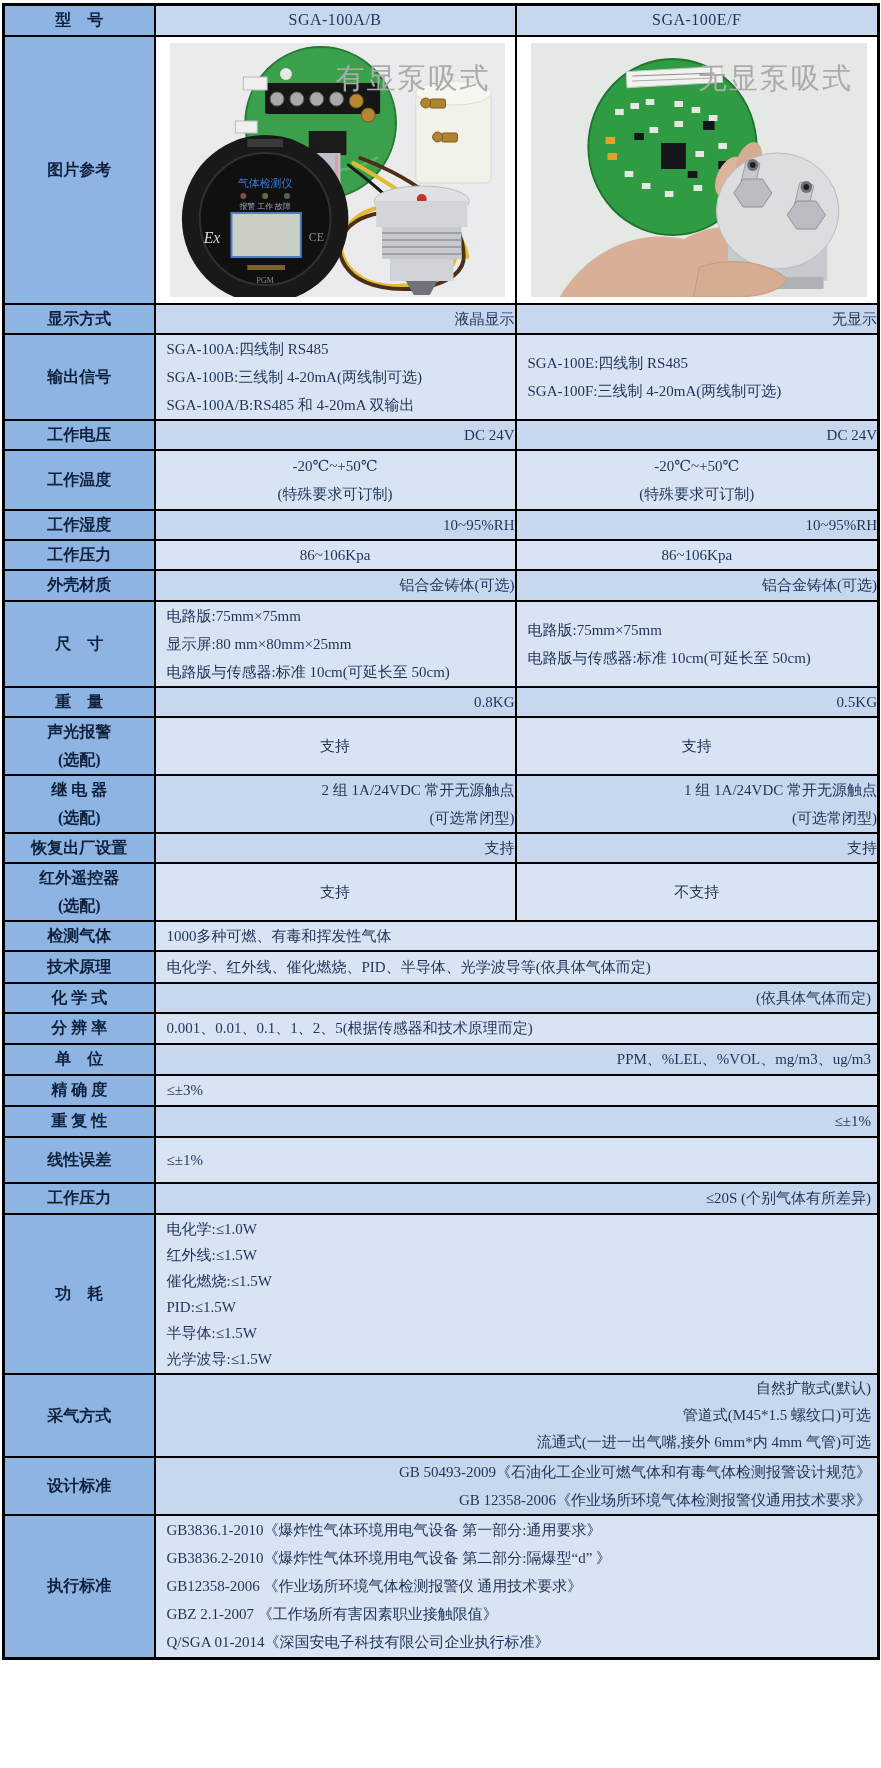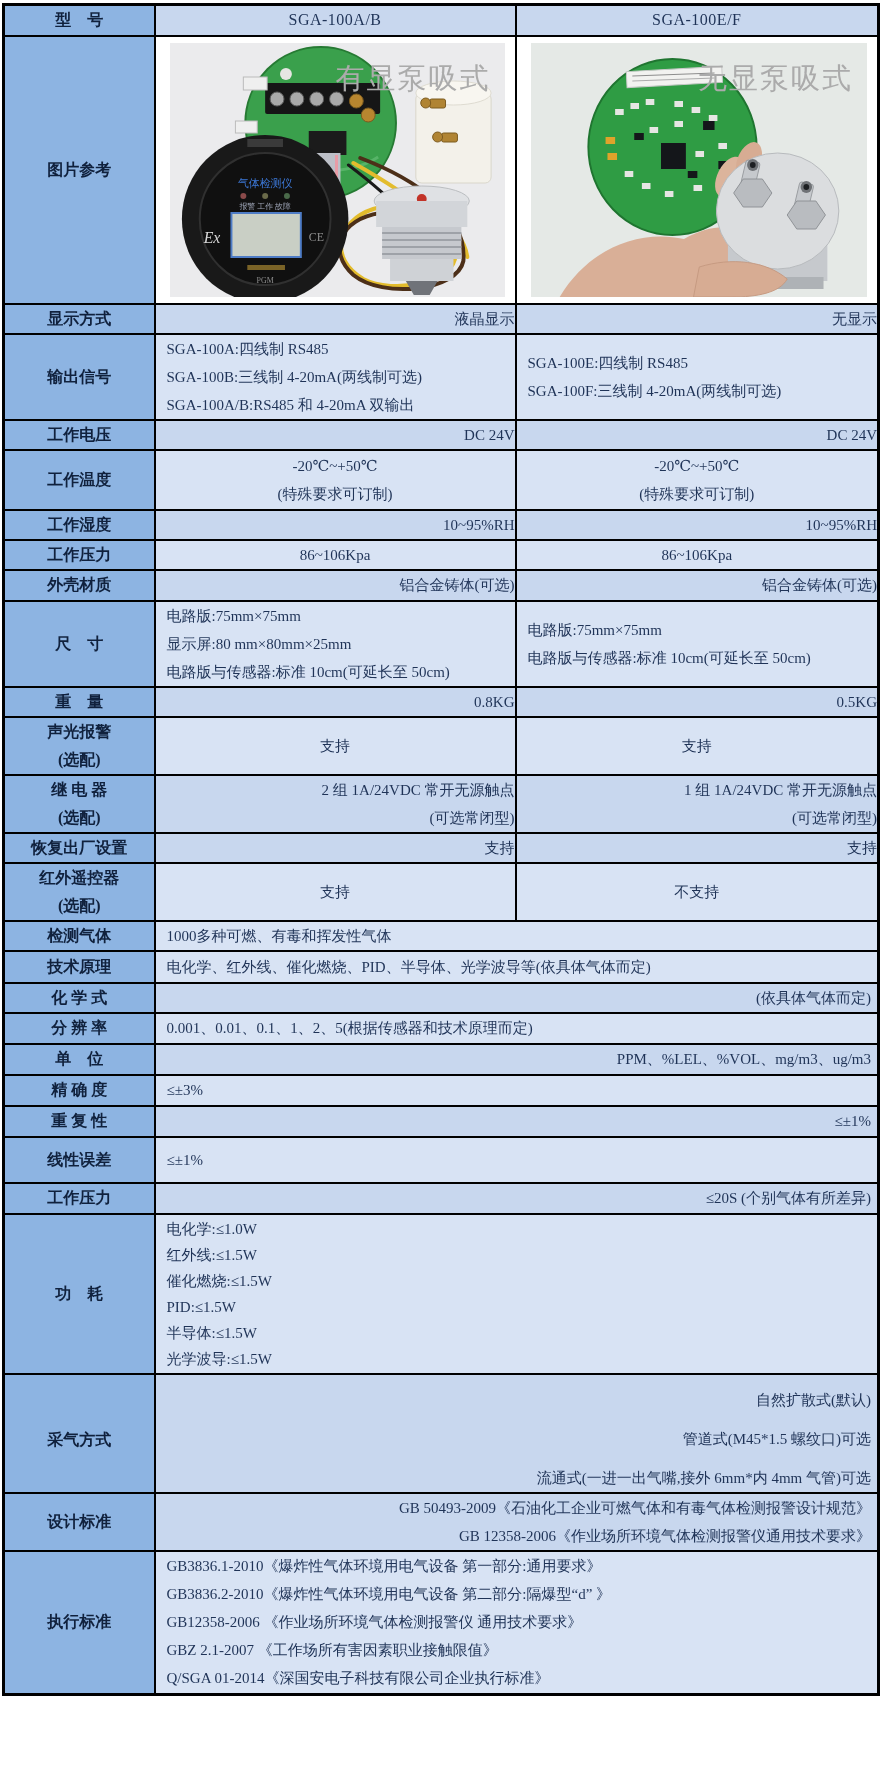--- a/index.html
+++ b/index.html
@@ -36,21 +36,21 @@
   .band-a .value-cell{background:var(--band-a);text-align:right;}
   .band-b .value-cell{background:var(--band-b);}
   .header-row .value-cell{
     background:var(--band-a);text-align:center;
     font-size:16px;letter-spacing:.5px;
   }
   .align-center{text-align:center;}
   .align-left{text-align:left;padding-left:11px;padding-right:6px;}
   .line{line-height:28px;white-space:nowrap;}
   .row-power .line{line-height:26px;}
-  .row-sampling .line{line-height:27px;margin-top:12px;}
+  .row-sampling .line{line-height:27px;}
   .row-exec_std .line{line-height:28px;}
   .photo-cell{background:#FFFFFF;}
   .photo{position:relative;height:254px;margin:6px 10px 6px 14px;}
   .photo svg{display:block;width:100%;height:100%;}
   .watermark{
     position:absolute;top:16px;right:14px;
     font-family:"Liberation Sans","DejaVu Sans",sans-serif;
     font-size:29px;font-weight:500;letter-spacing:2px;
     color:var(--watermark);
   }

